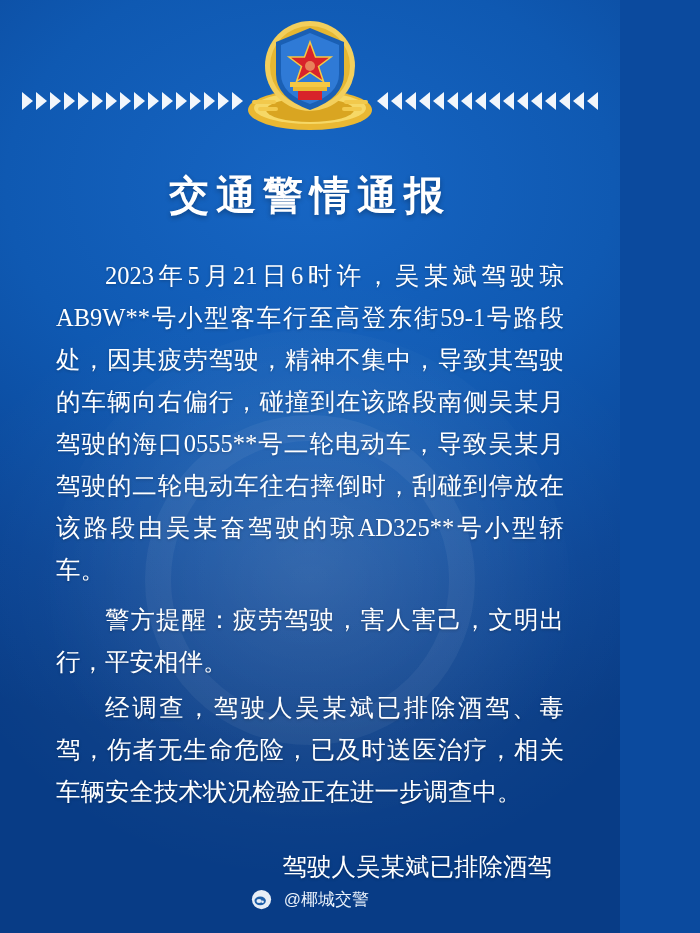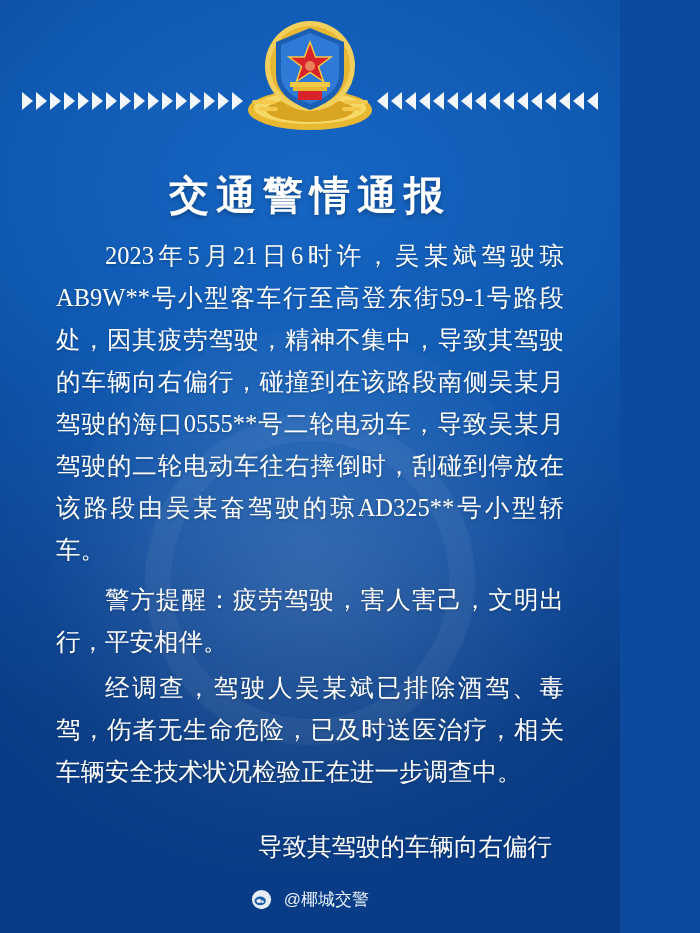--- a/index.html
+++ b/index.html
@@ -88,21 +88,21 @@
     font-size: 40px;
     font-weight: bold;
     letter-spacing: 7px;
     text-shadow: 0 2px 5px rgba(0,0,0,0.30);
     font-family: "Liberation Serif", "DejaVu Serif", serif;
   }
 
   
   .body {
     position: relative;
-    margin: 12px 56px 0 56px;
+    margin: 32px 56px 0 56px;
     color: #ffffff;
   }
   .para {
     font-size: 24.5px;
     line-height: 42px;
     text-align: justify;
     text-justify: inter-ideograph;
     text-indent: 2em;
     margin: 0 0 8px 0;
     text-shadow: 0 1px 3px rgba(0,0,0,0.25);
@@ -225,21 +225,21 @@
   </div>
 
   <div class="title">交通警情通报</div>
 
   <div class="body">
     <p class="para">2023年5月21日6时许，吴某斌驾驶琼AB9W**号小型客车行至高登东街59-1号路段处，因其疲劳驾驶，精神不集中，导致其驾驶的车辆向右偏行，碰撞到在该路段南侧吴某月驾驶的海口0555**号二轮电动车，导致吴某月驾驶的二轮电动车往右摔倒时，刮碰到停放在该路段由吴某奋驾驶的琼AD325**号小型轿车。</p>
     <p class="para tight">警方提醒：疲劳驾驶，害人害己，文明出行，平安相伴。</p>
     <p class="para">经调查，驾驶人吴某斌已排除酒驾、毒驾，伤者无生命危险，已及时送医治疗，相关车辆安全技术状况检验正在进一步调查中。</p>
 
     <div class="signature">
-      <div class="sig-org">导致其驾驶的车辆向右偏行</div>
+      <div class="sig-org">驾驶人吴某斌已排除酒驾</div>
     </div>
   </div>
 
   <div class="footer">
     <svg class="weibo-icon" viewBox="0 0 24 24">
       <circle cx="12" cy="12" r="11" fill="#e8eef6"></circle>
       <ellipse cx="10.5" cy="13.5" rx="6.5" ry="5" fill="#1f5fa8"></ellipse>
       <ellipse cx="9.2" cy="13.6" rx="3" ry="2.3" fill="#e8eef6"></ellipse>
       <circle cx="13.2" cy="14.6" r="1.5" fill="#e8eef6"></circle>
       <path d="M15.5 5.5 a5 5 0 0 1 4.6 5.4" fill="none" stroke="#e8eef6" stroke-width="1.6" stroke-linecap="round"></path>

